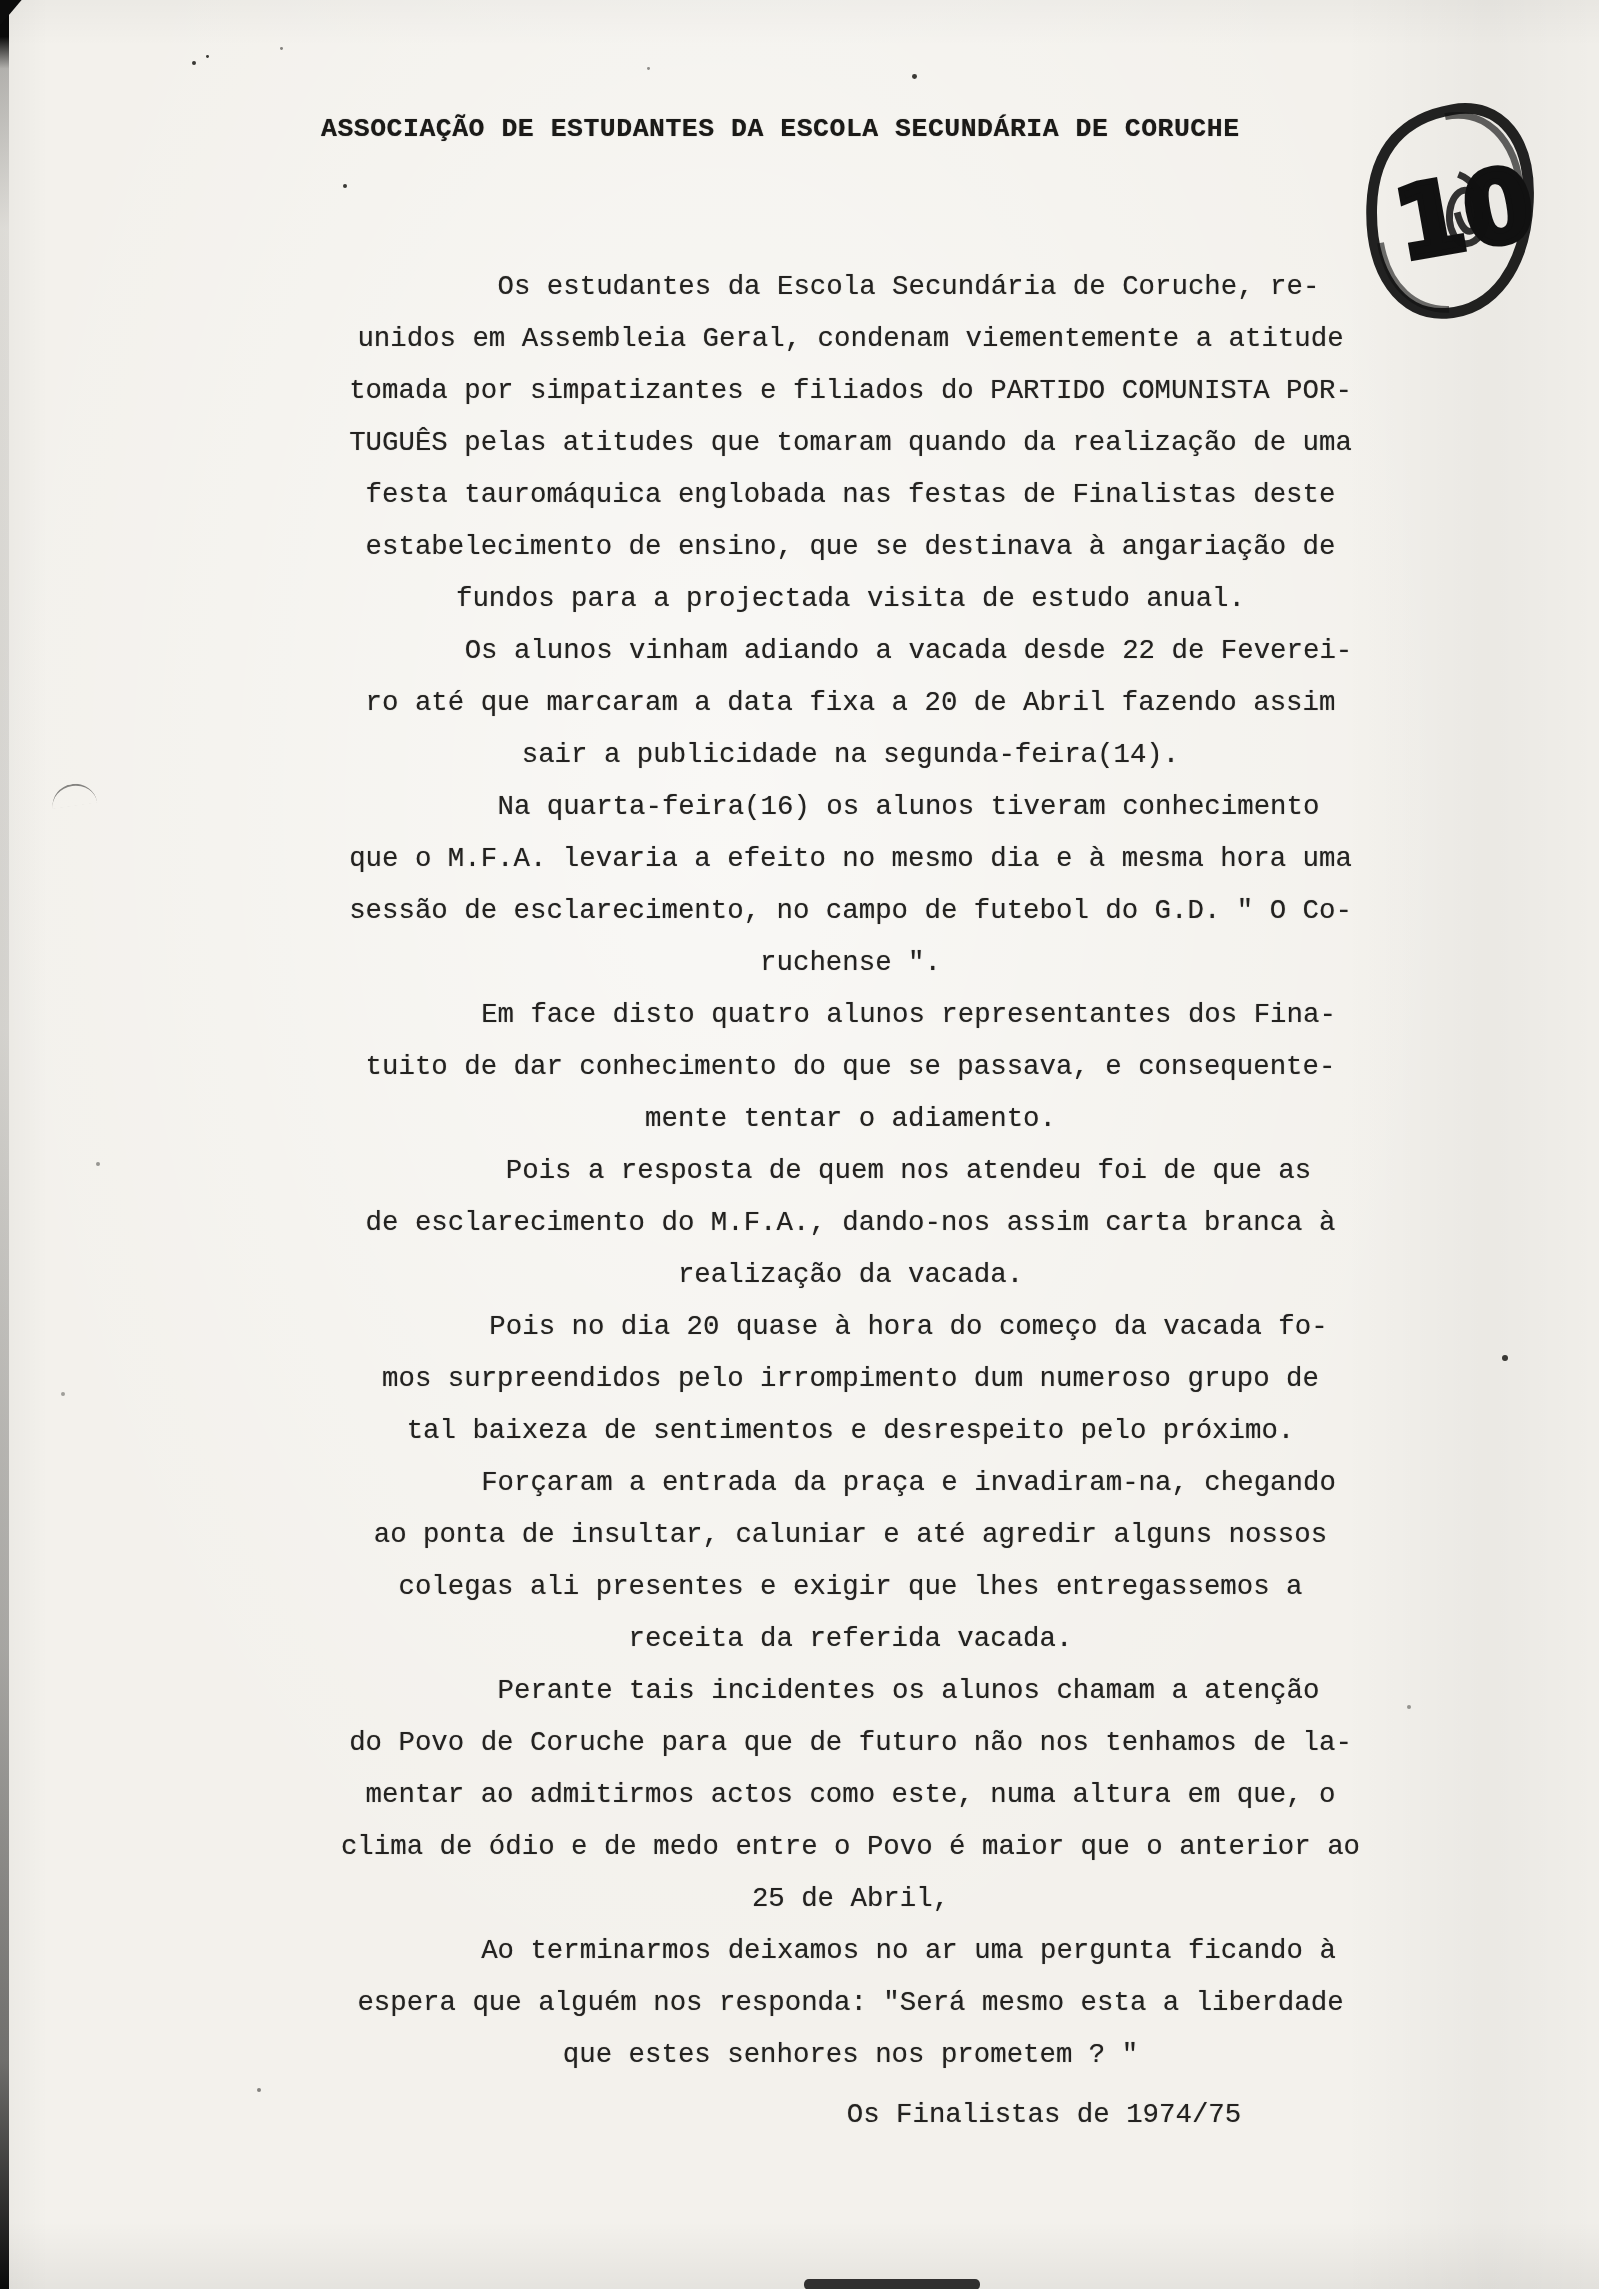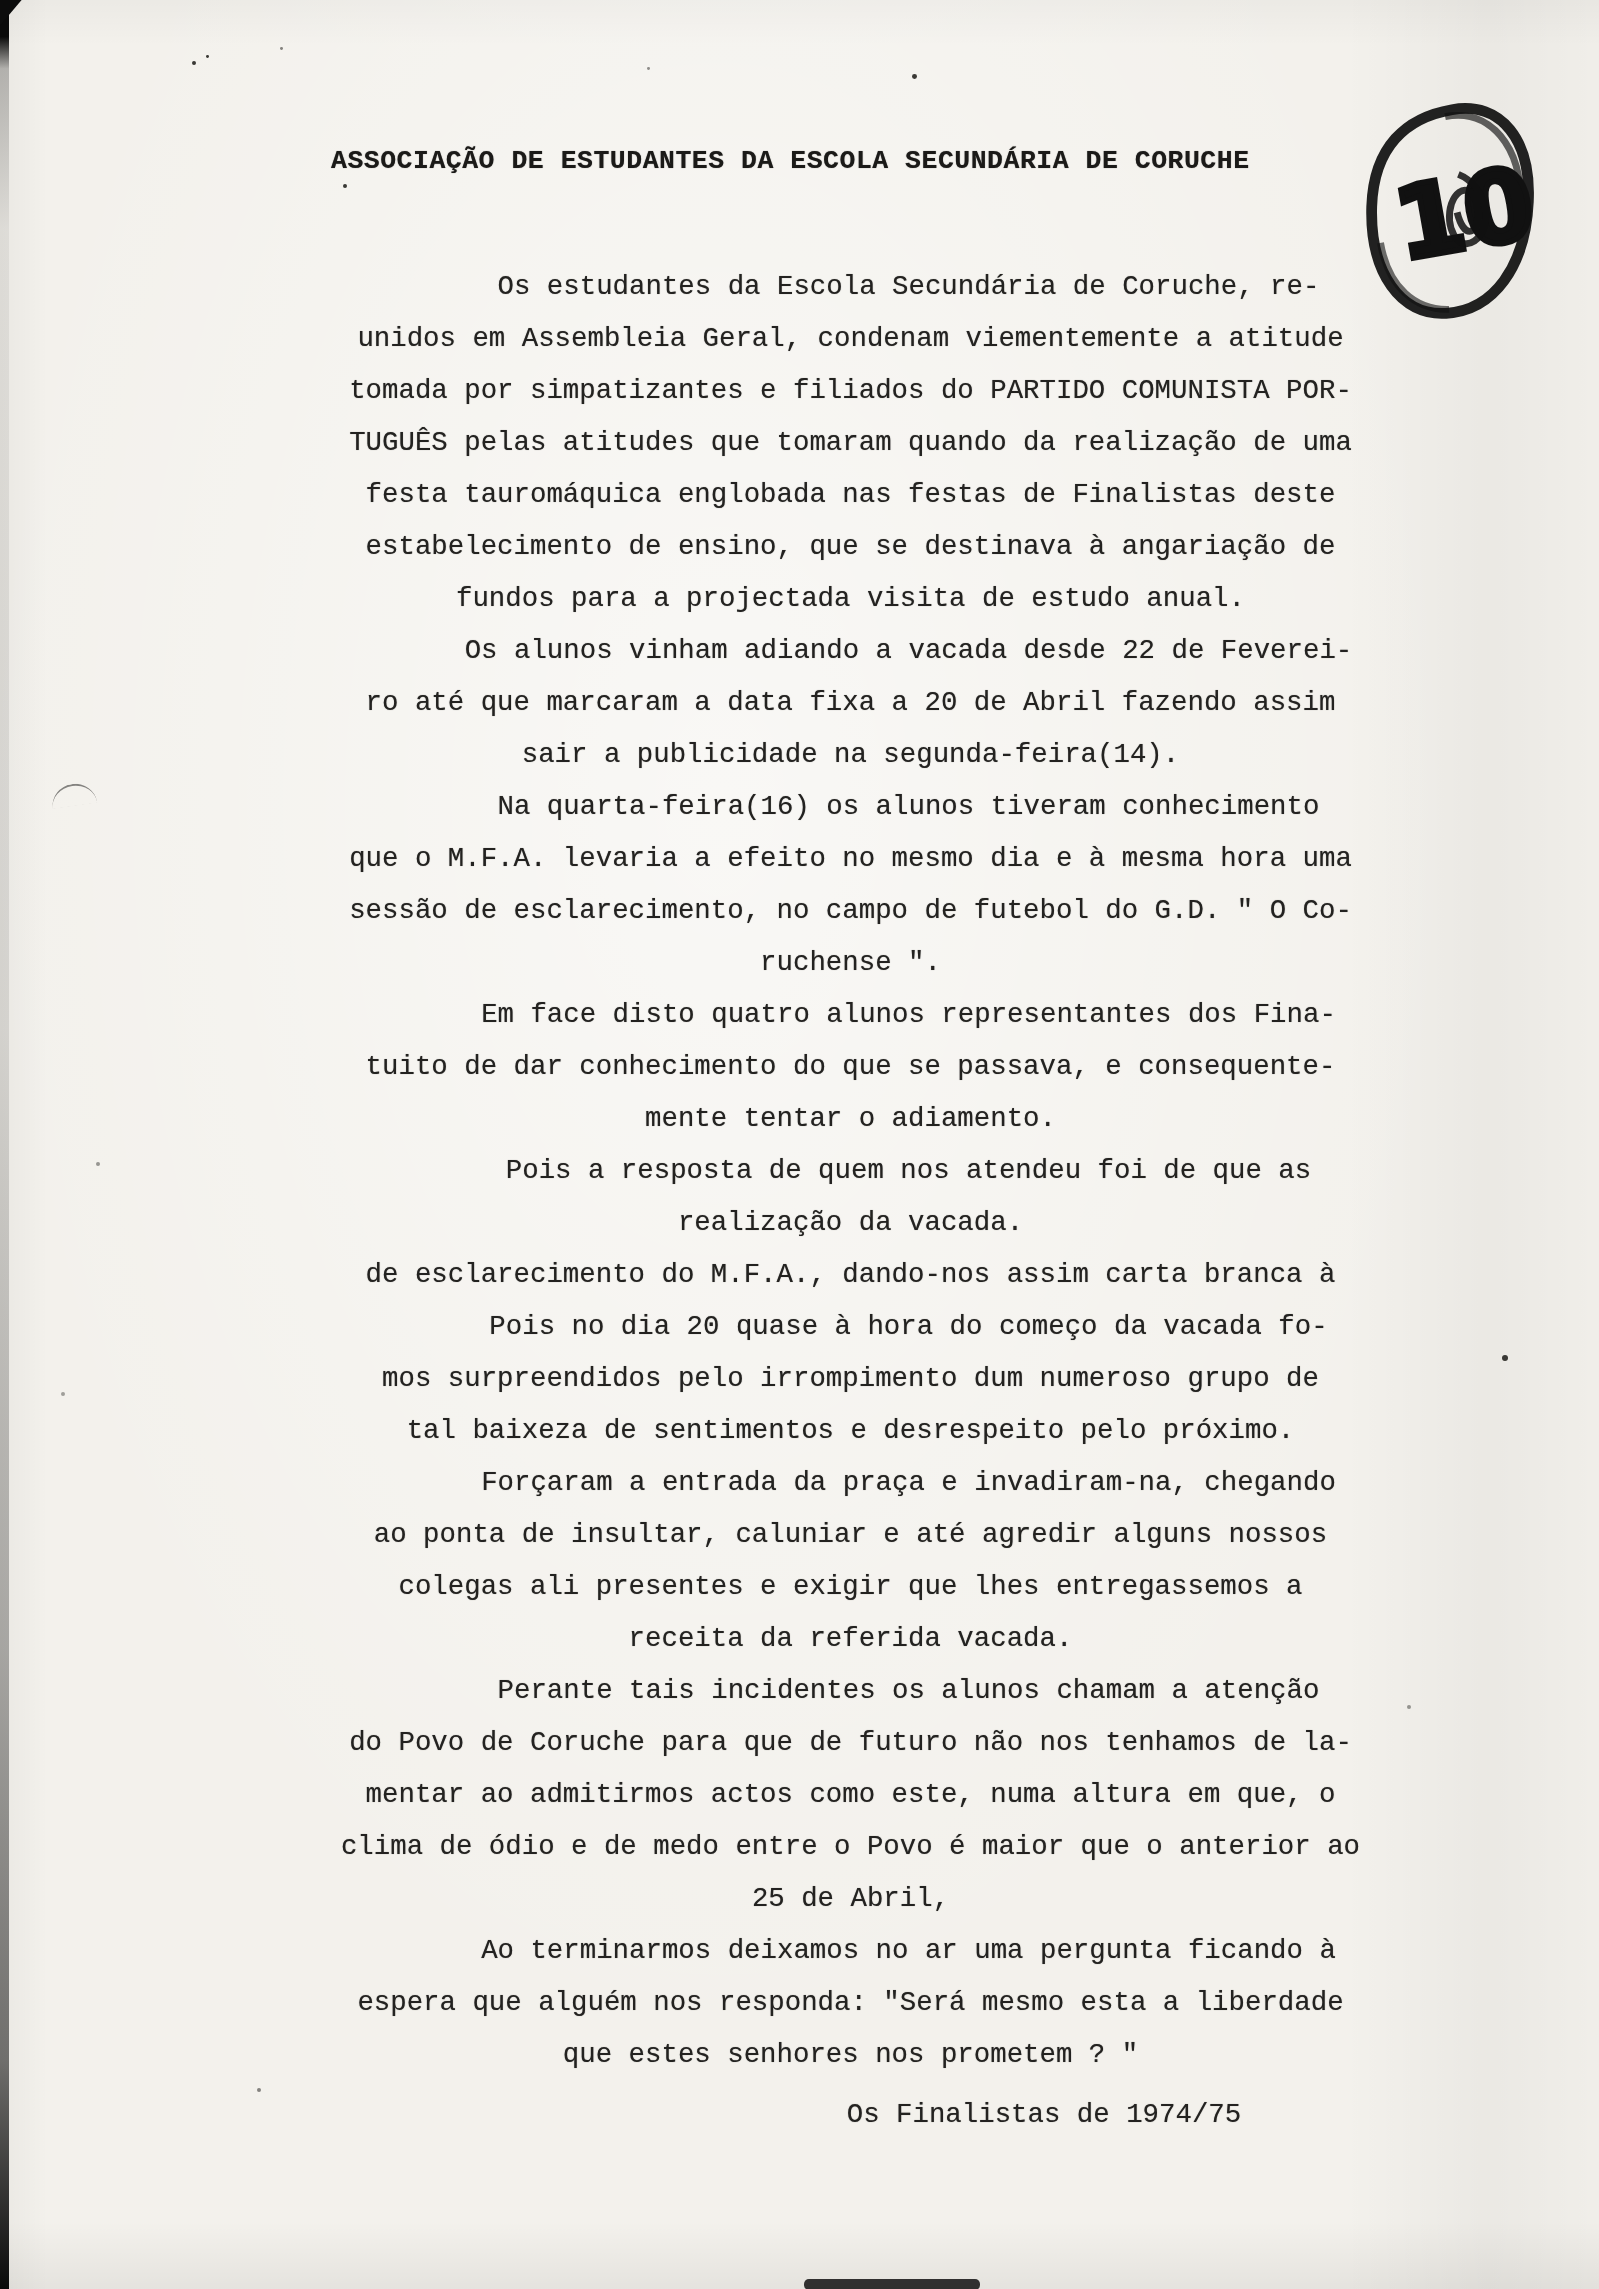--- a/index.html
+++ b/index.html
@@ -38,29 +38,28 @@
   }
   .corner-mark {
     position: absolute;
     left: 0; top: 0;
     width: 21.6px; height: 25.5px;
     background: #0c0c0c;
     clip-path: polygon(0 0, 100% 0, 55% 45%, 0 100%);
   }
   .doc-title {
     position: absolute;
-    left: 331px;
+    left: 321px;
     top: 114px;
     font-size: 26.5px;
     font-weight: bold;
     letter-spacing: 0.5px;
     color: #1b1a18;
     white-space: nowrap;
     text-shadow: 0 0 1px rgba(20,20,20,0.55);
-    margin-top: 32px;
   }
   .doc-body {
     position: absolute;
     left: 321px;
     top: 261px;
     width: 1059px;
     font-size: 27.4px;
     line-height: 52px;
     color: #232220;
     text-shadow: 0 0 1px rgba(25,24,22,0.45);
@@ -159,22 +158,22 @@
       <div class="line">ro até que marcaram a data fixa a 20 de Abril fazendo assim</div>
       <div class="line">sair a publicidade na segunda-feira(14).</div>
       <div class="line indent">Na quarta-feira(16) os alunos tiveram conhecimento</div>
       <div class="line">que o M.F.A. levaria a efeito no mesmo dia e à mesma hora uma</div>
       <div class="line">sessão de esclarecimento, no campo de futebol do G.D. " O Co-</div>
       <div class="line">ruchense ".</div>
       <div class="line indent">Em face disto quatro alunos representantes dos Fina-</div>
       <div class="line">tuito de dar conhecimento do que se passava, e consequente-</div>
       <div class="line">mente tentar o adiamento.</div>
       <div class="line indent">Pois a resposta de quem nos atendeu foi de que as</div>
+      <div class="line">de esclarecimento do M.F.A., dando-nos assim carta branca à</div>
       <div class="line">realização da vacada.</div>
-      <div class="line">de esclarecimento do M.F.A., dando-nos assim carta branca à</div>
       <div class="line indent">Pois no dia 20 quase à hora do começo da vacada fo-</div>
       <div class="line">mos surpreendidos pelo irrompimento dum numeroso grupo de</div>
       <div class="line">tal baixeza de sentimentos e desrespeito pelo próximo.</div>
       <div class="line indent">Forçaram a entrada da praça e invadiram-na, chegando</div>
       <div class="line">ao ponta de insultar, caluniar e até agredir alguns nossos</div>
       <div class="line">colegas ali presentes e exigir que lhes entregassemos a</div>
       <div class="line">receita da referida vacada.</div>
       <div class="line indent">Perante tais incidentes os alunos chamam a atenção</div>
       <div class="line">do Povo de Coruche para que de futuro não nos tenhamos de la-</div>
       <div class="line">mentar ao admitirmos actos como este, numa altura em que, o</div>

